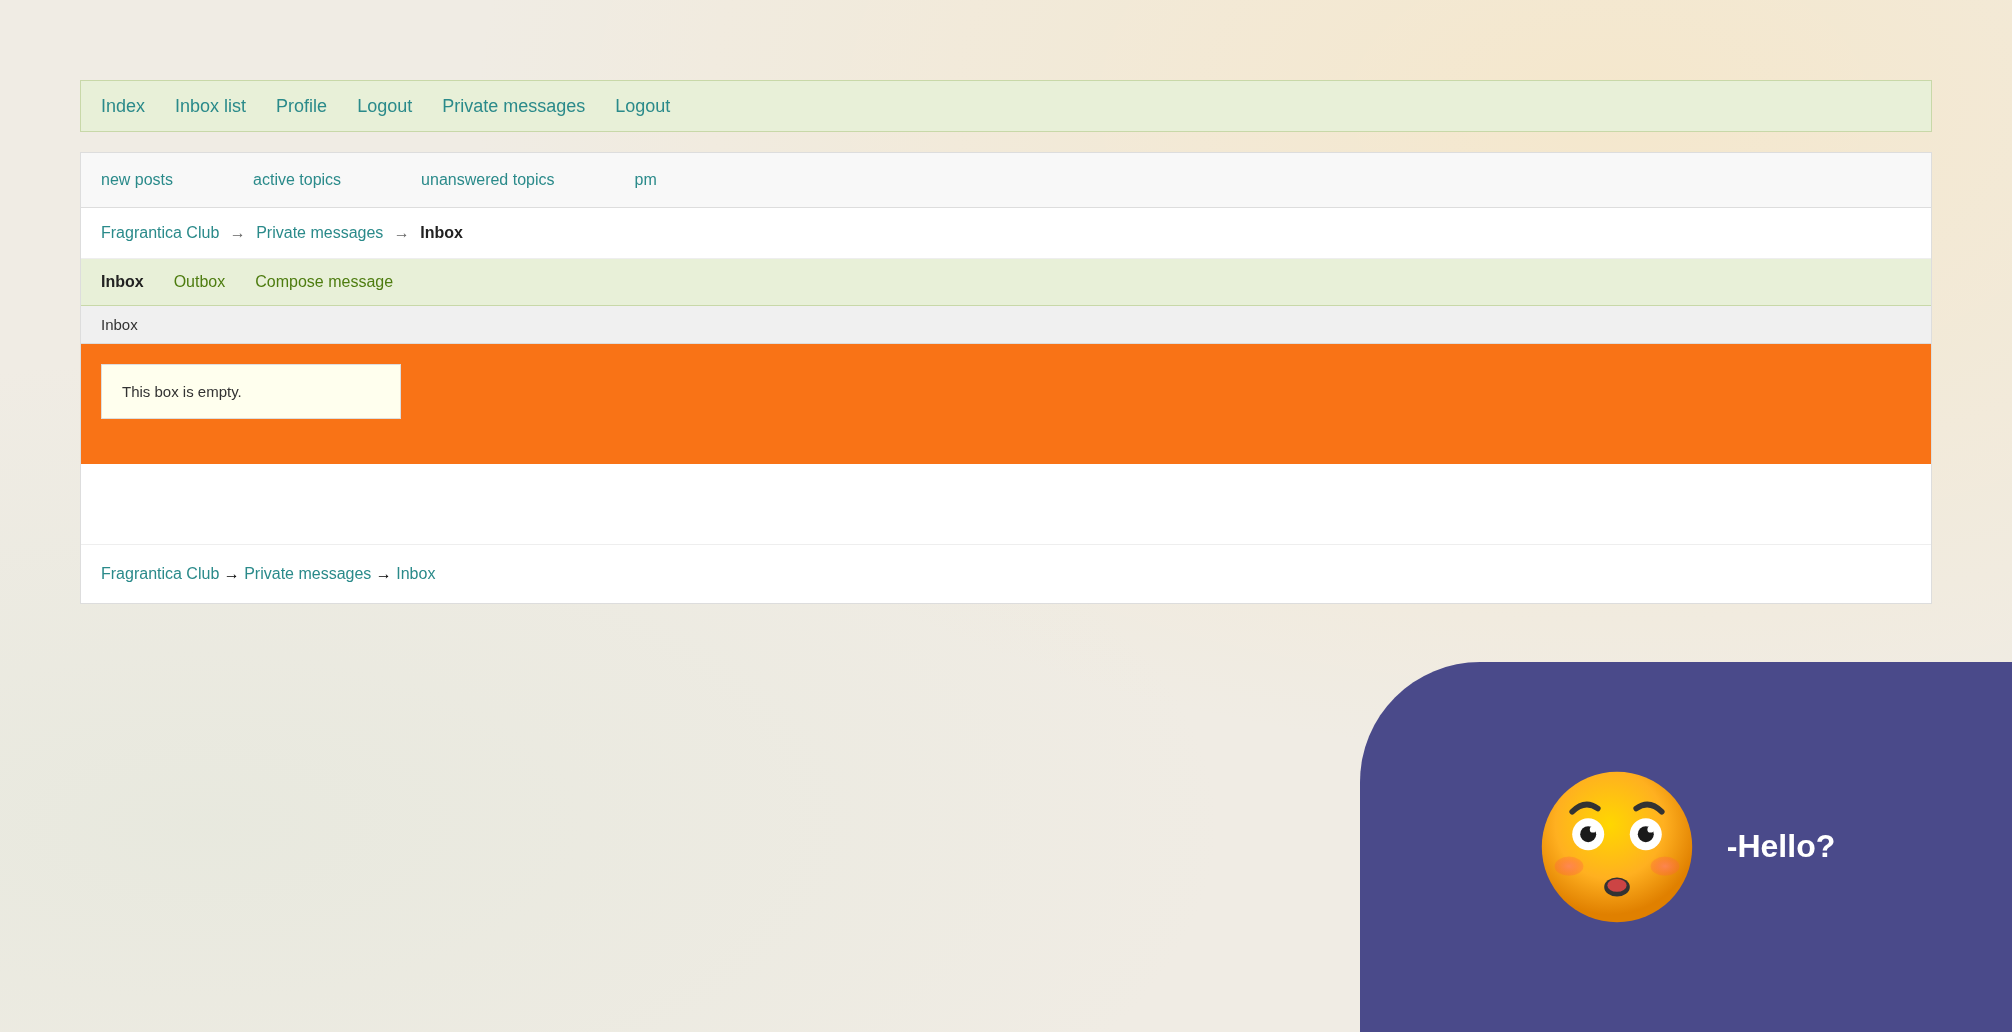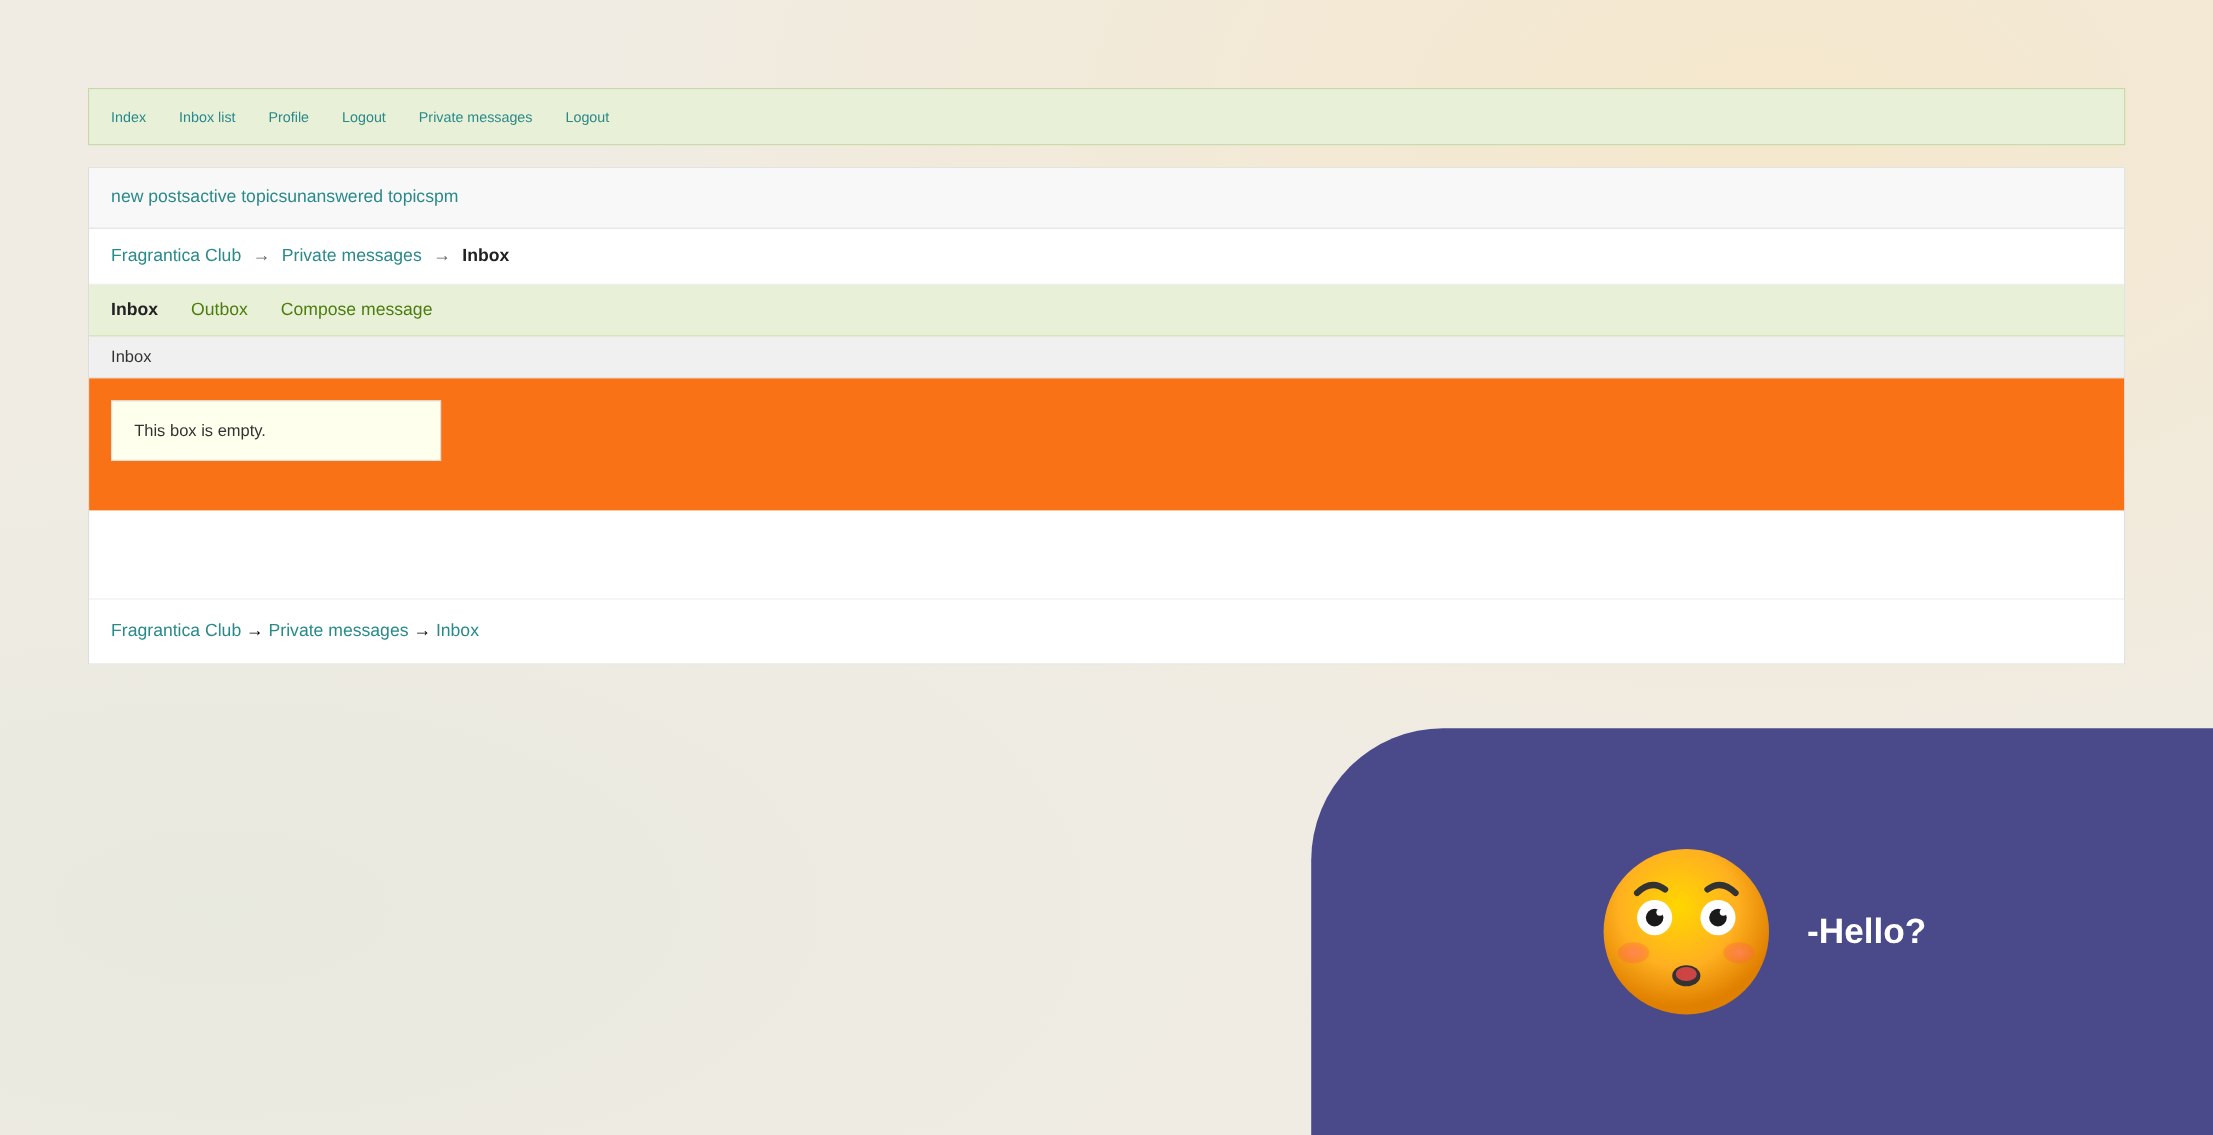--- a/index.html
+++ b/index.html
@@ -38,38 +38,39 @@
       padding: 0 20px;
       display: flex;
       align-items: center;
       height: 52px;
       margin-bottom: 20px;
     }
 
     .top-nav a {
       color: #2a8a8a;
       text-decoration: none;
-      font-size: 13px;
+      font-size: 18px;
       margin-right: 30px;
       padding: 5px 0;
     }
 
     
     .main-content {
       background: #ffffff;
       border: 1px solid #ddd;
       margin-bottom: 0;
     }
 
     
     .quick-links {
       background: #f8f8f8;
       border-bottom: 1px solid #ddd;
       padding: 18px 20px;
       display: flex;
+      gap: 80px;
     }
 
     .quick-links a {
       color: #2a8a8a;
       text-decoration: none;
       font-size: 16px;
     }
 
     
     .breadcrumb {
@@ -161,21 +162,21 @@
     .bottom-breadcrumb a {
       color: #2a8a8a;
       text-decoration: none;
     }
 
     
     .promo-section {
       position: absolute;
       bottom: 0;
       right: 0;
-      width: 820px;
+      width: 652px;
       height: 370px;
       background: #4a4a8a;
       border-radius: 120px 0 0 0;
       display: flex;
       align-items: center;
       justify-content: center;
       gap: 30px;
       padding: 40px 60px;
     }
 

